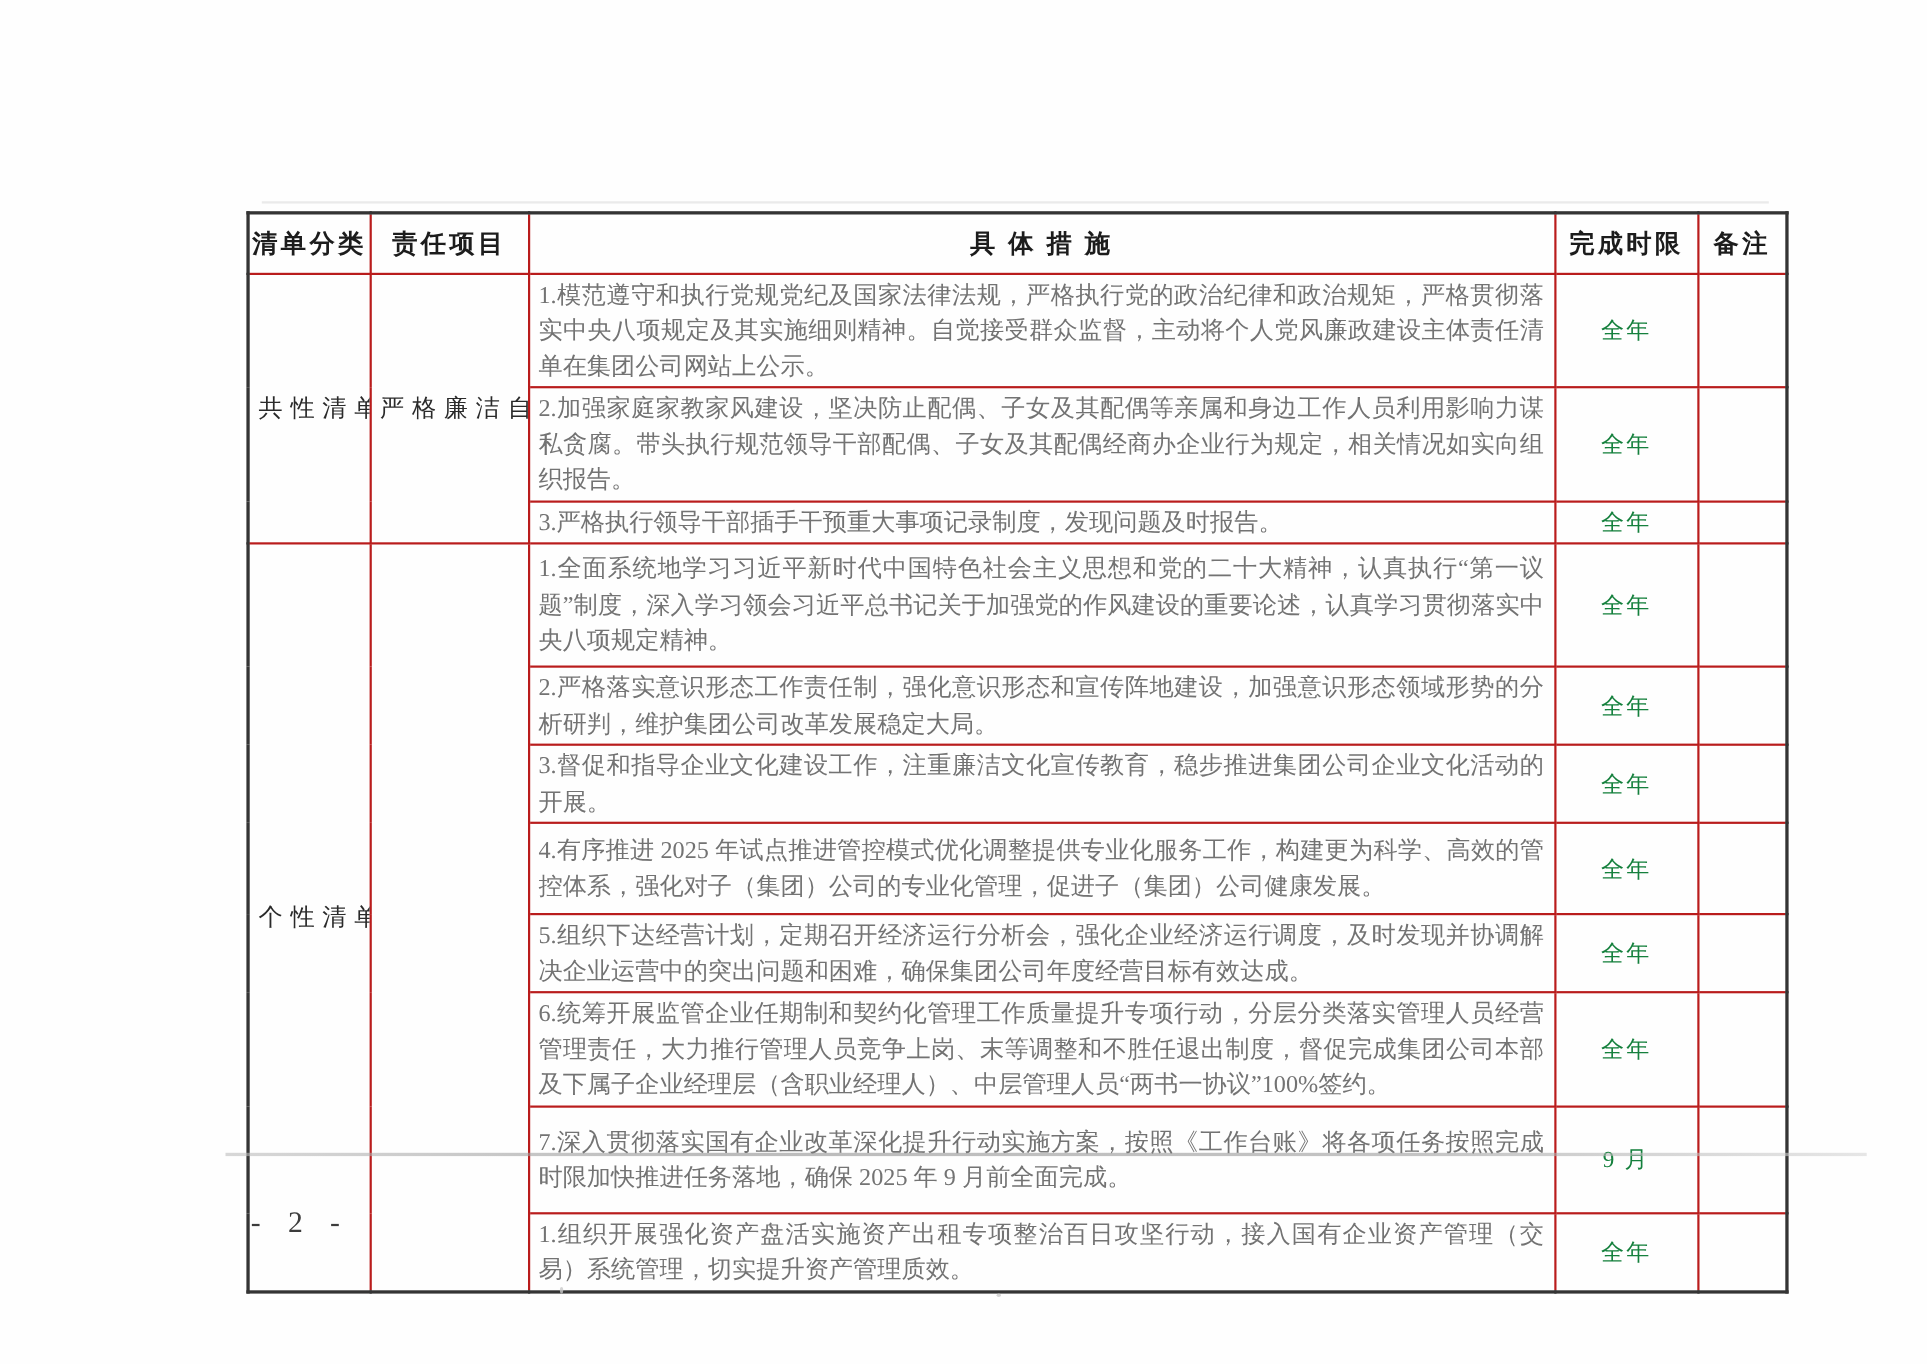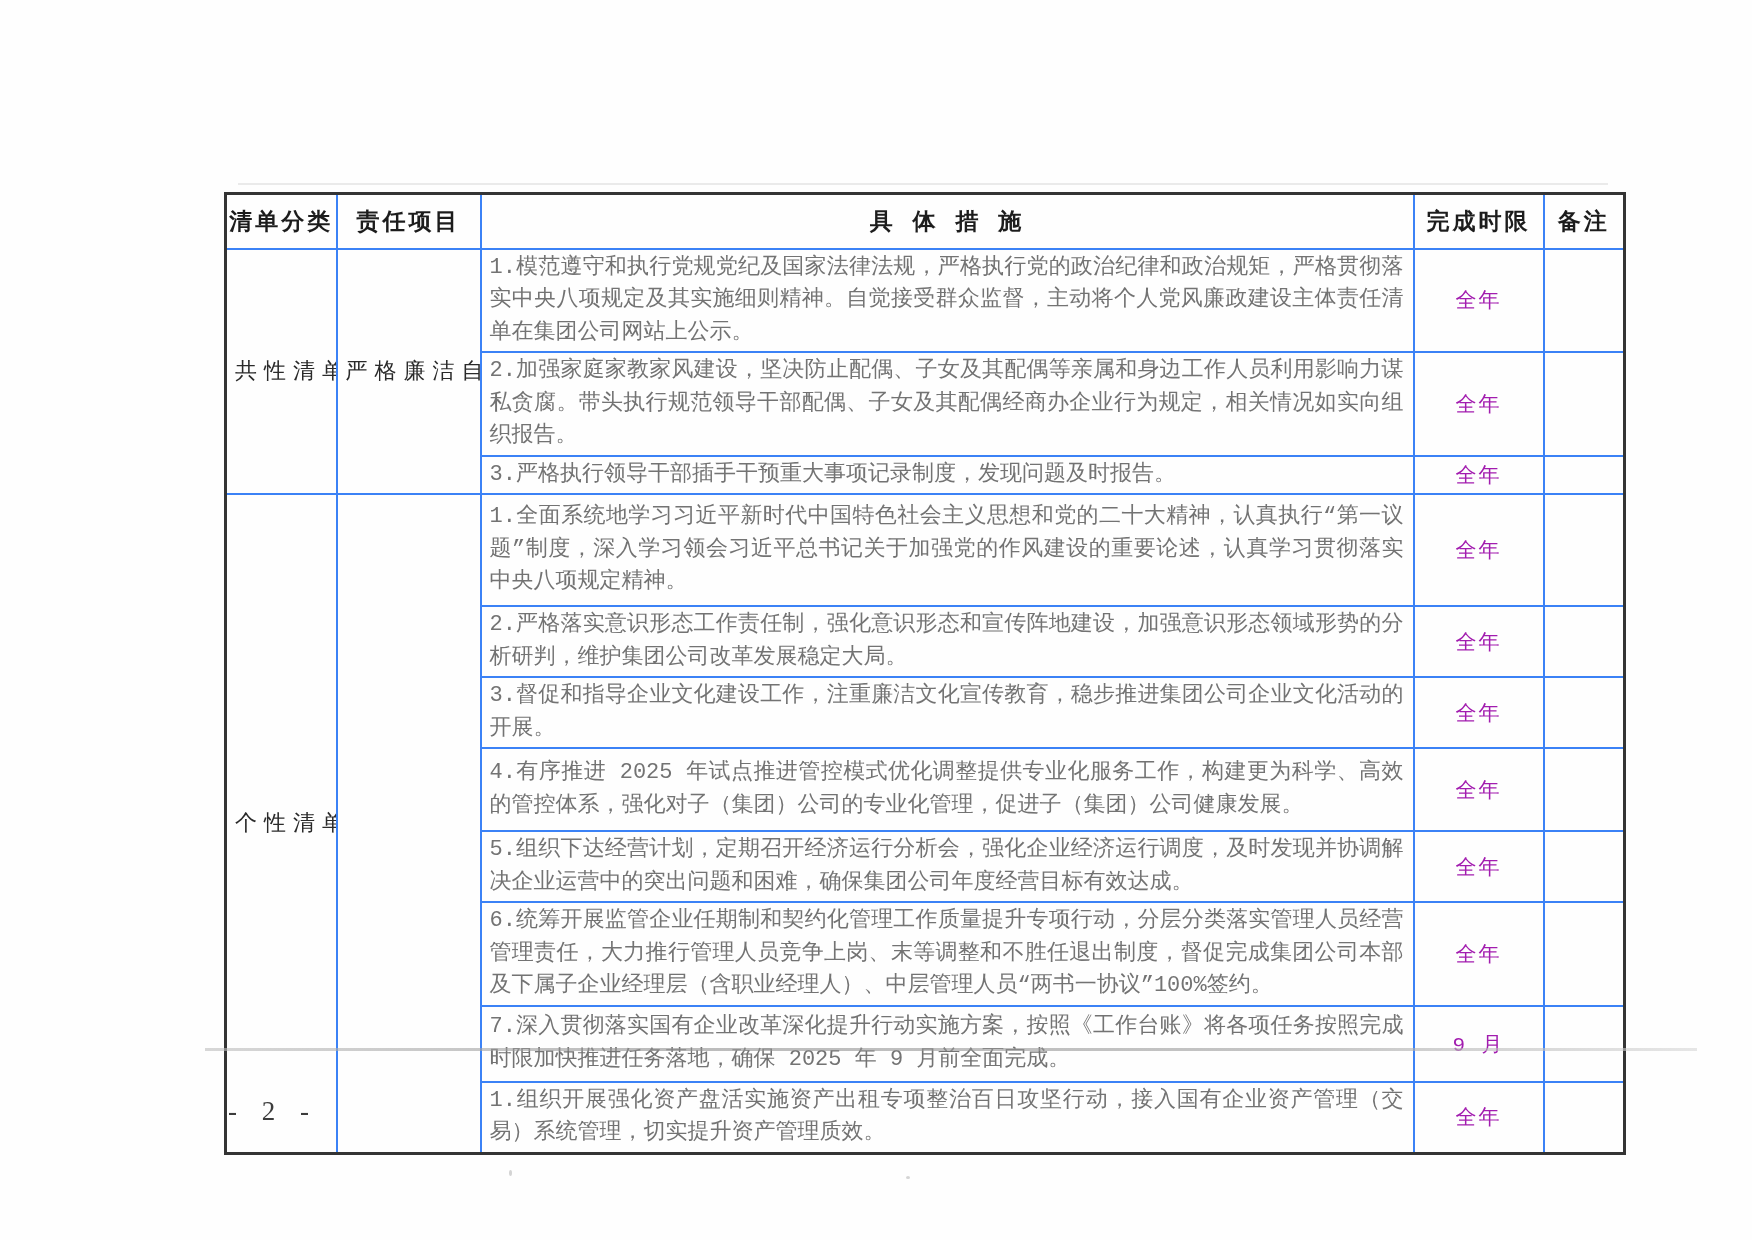--- a/index.html
+++ b/index.html
@@ -38,25 +38,24 @@
   table.duty-table {
     position: absolute;
     left: 224px; top: 192px;
     width: 1399px;
     border-collapse: collapse;
     table-layout: fixed;
     border: 3px solid #343434;
   }
   table.duty-table th,
   table.duty-table td {
-    border: 2px solid #3b82f6;
+    border: 2px solid #b91c1c;
     box-sizing: border-box;
     vertical-align: middle;
     overflow: hidden;
-    font-family: Liberation Mono, monospace;
   }
   th.col-header {
     font-size: 23px;
     font-weight: bold;
     letter-spacing: 3px;
     text-align: center;
     color: #1c1c1c;
   }
   td.cat-cell, td.proj-cell {
     text-align: center;
@@ -71,36 +70,36 @@
     line-height: 32.5px;
     padding: 2px 9px 2px 8px;
     text-align: justify;
     text-justify: inter-ideograph;
     color: #737373;
   }
   td.deadline-cell {
     text-align: center;
     font-size: 21px;
     letter-spacing: 2px;
-    color: #a21caf;
+    color: #15803d;
   }
   td.remark-cell { background: transparent; }
 
   
   tr.rh55  { height: 55px; }
   tr.rh98  { height: 98px; }
   tr.rh64  { height: 64px; }
   tr.rh35  { height: 35px; }
   tr.rh112 { height: 112px; }
   tr.rh66  { height: 66px; margin-top: 11px; }
   tr.rh38  { height: 38px; }
   tr.rh73  { height: 83px; }
   tr.rh65  { height: 65px; }
   tr.rh107 { height: 81px; }
-  tr.rh76  { height: 76px; }
+  tr.rh76  { height: 97px; }
 
   .page-number {
     position: absolute;
     left: 228px; top: 1096px;
     font-size: 27px;
     letter-spacing: 9px;
     color: #3c3c3c;
     font-family: "Liberation Serif", "DejaVu Serif", serif;
   }
 </style>

